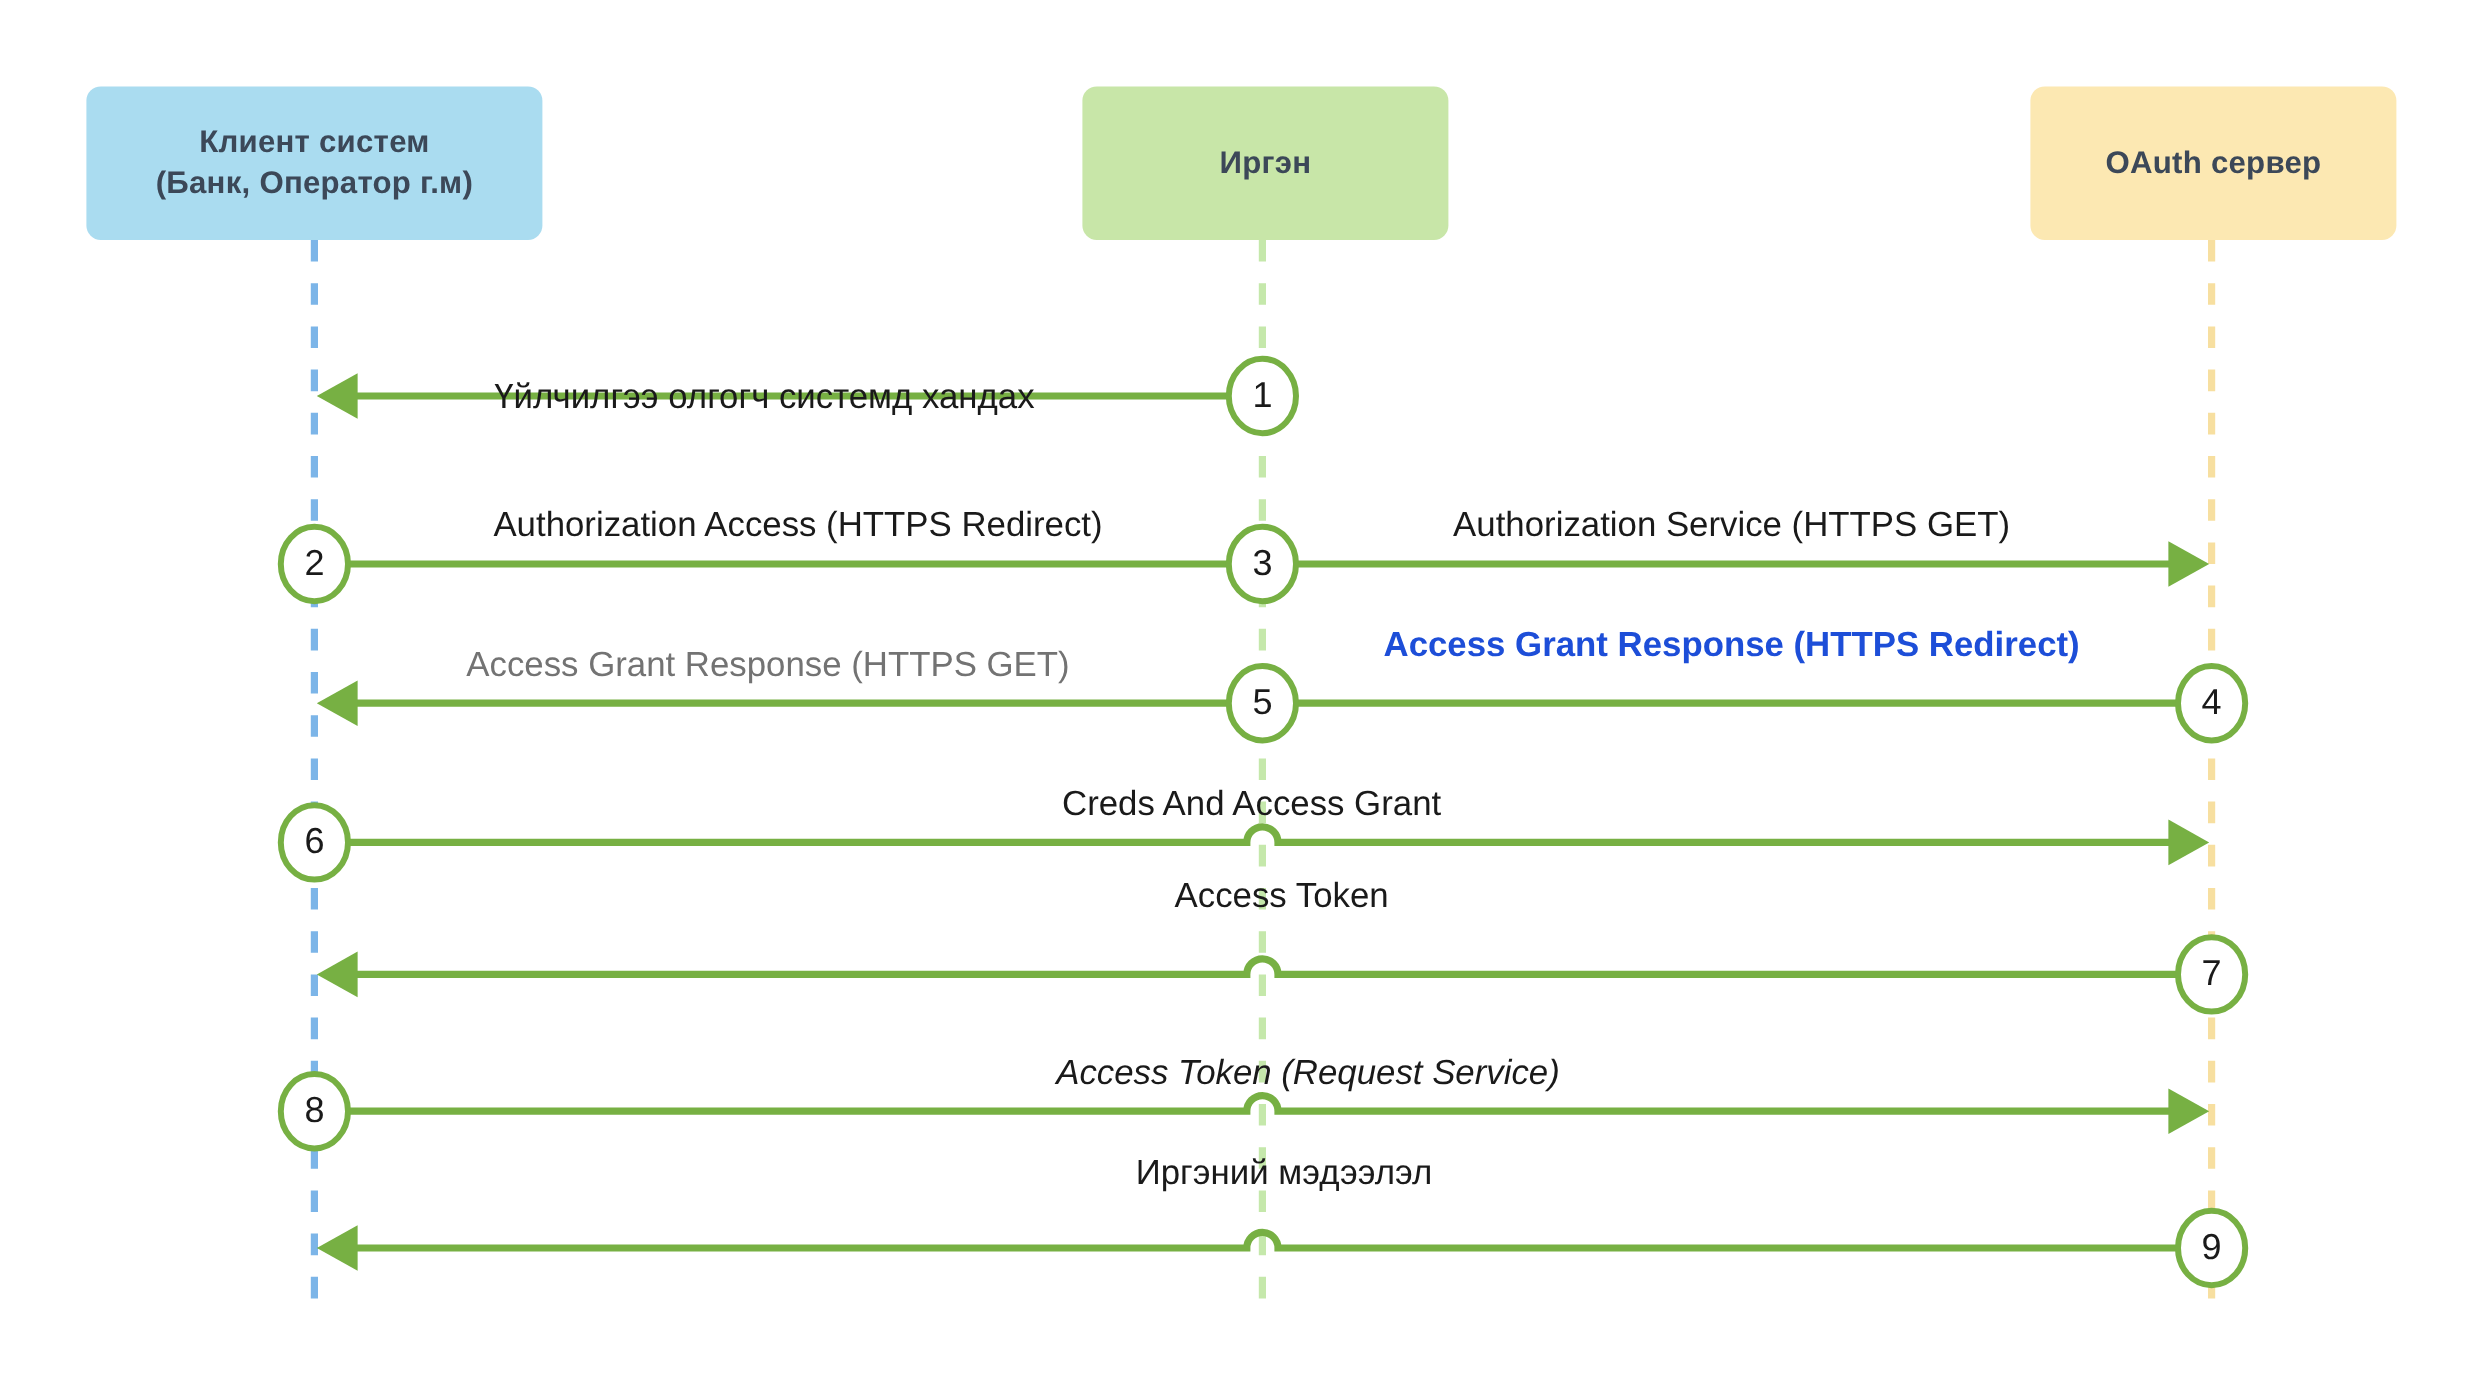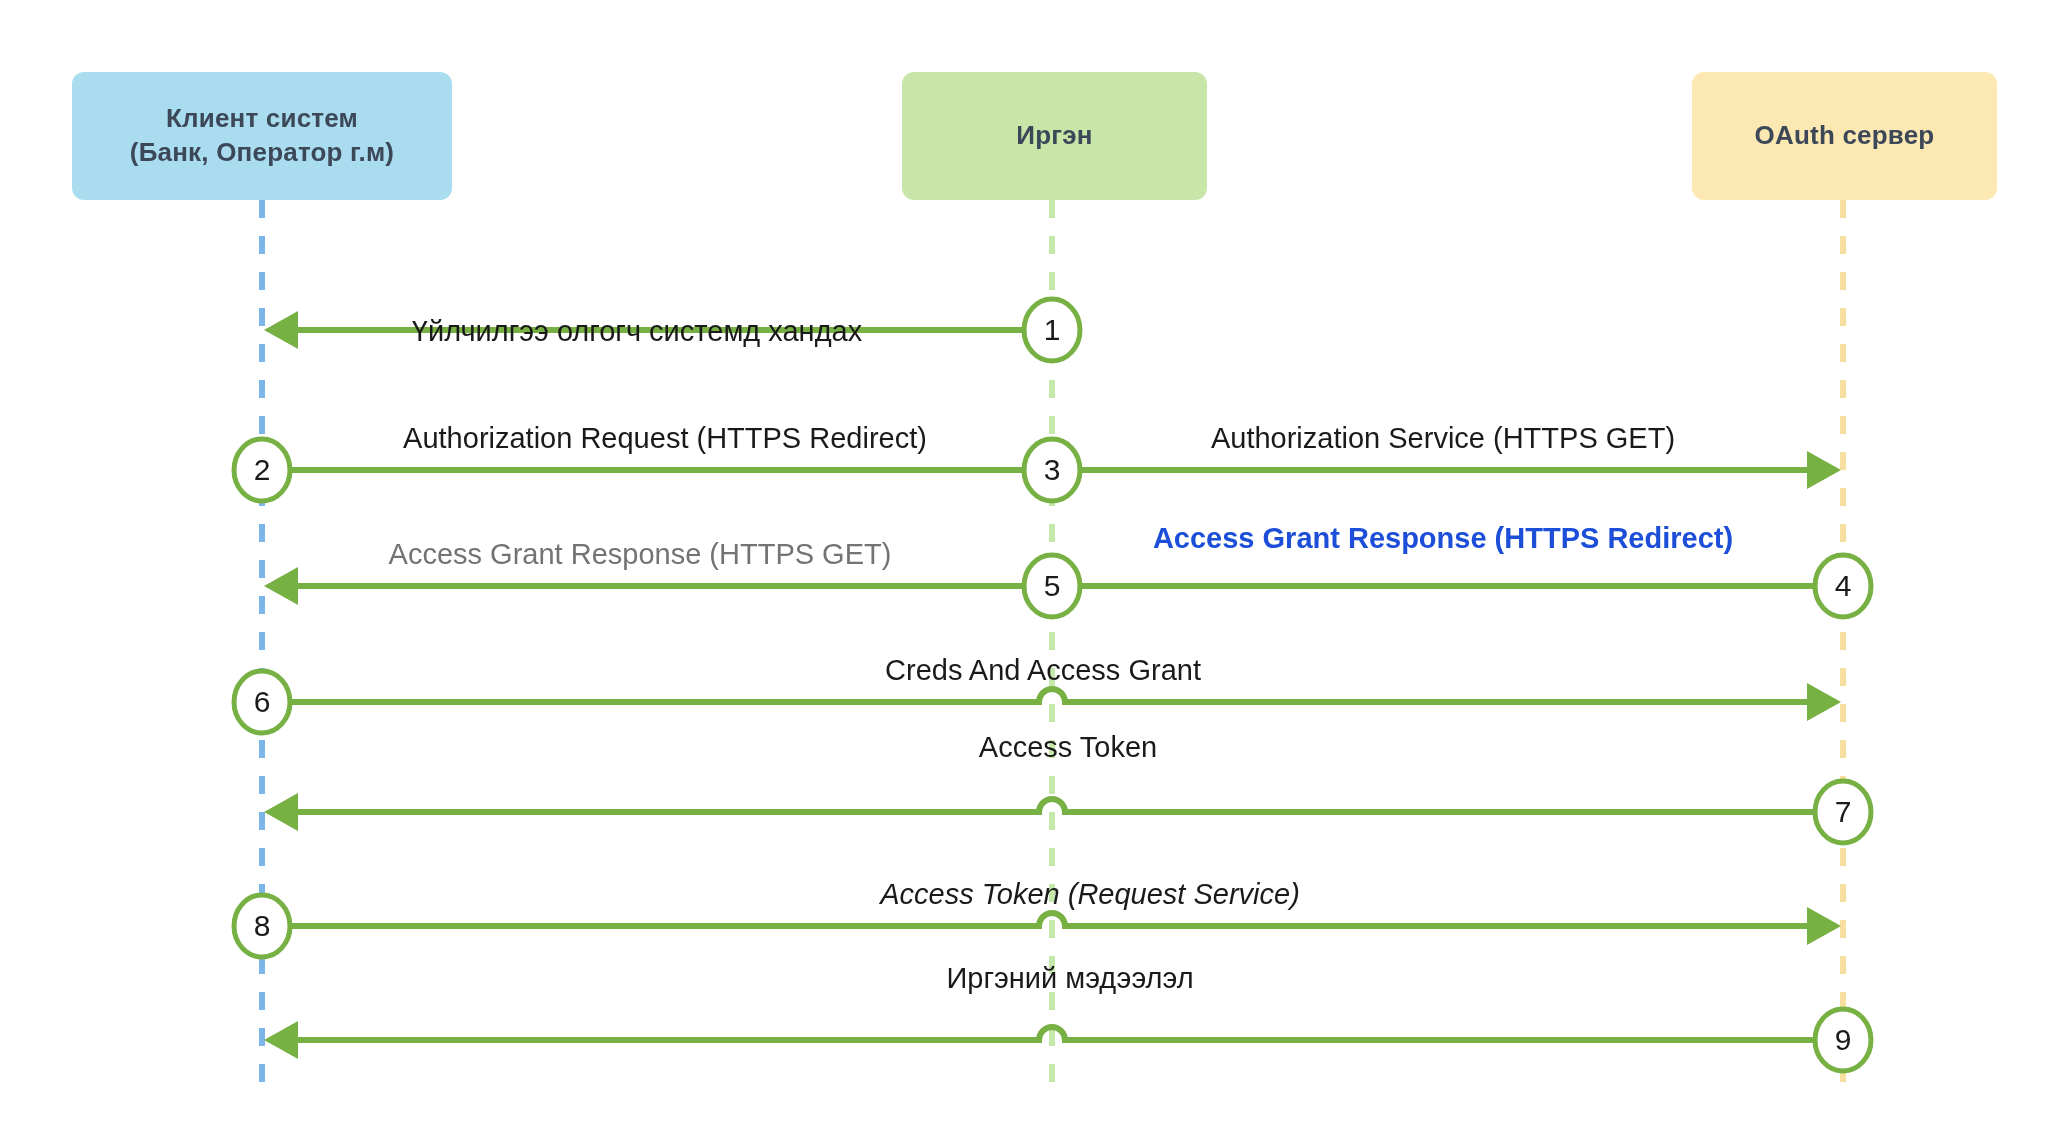--- a/index.html
+++ b/index.html
@@ -111,21 +111,21 @@
         <path d="M 1815 1040 L 1065 1040 A 13 13 0 0 0 1039 1040 L 286 1040" fill="none" stroke="#77b043" stroke-width="6"></path>
         <polygon points="264,1040 298,1021 298,1059" fill="#77b043"></polygon>
         <ellipse cx="1843" cy="1040" rx="28" ry="31" fill="#ffffff" stroke="#77b043" stroke-width="5"></ellipse>
       </g>
   </svg>
 
   <div id="labels-layer">
       <div class="seq-num" style="left: 1052px; top: 330px;">1</div>
       <div class="msg-label" style="left: 637px; top: 315px; color: rgb(26, 26, 26); margin-top: 33px;">Үйлчилгээ олгогч системд хандах</div>
       <div class="seq-num" style="left: 262px; top: 470px;">2</div>
-      <div class="msg-label" style="left: 665px; top: 455px; color: rgb(26, 26, 26);">Authorization Request (HTTPS Redirect)</div>
+      <div class="msg-label" style="left: 665px; top: 455px; color: rgb(26, 26, 26);">Authorization Access (HTTPS Redirect)</div>
       <div class="seq-num" style="left: 1052px; top: 470px;">3</div>
       <div class="msg-label" style="left: 1443px; top: 455px; color: rgb(26, 26, 26);">Authorization Service (HTTPS GET)</div>
       <div class="seq-num" style="left: 1843px; top: 586px;">4</div>
       <div class="msg-label" style="left: 1443px; top: 555px; color: #1d4ed8; font-weight: bold;">Access Grant Response (HTTPS Redirect)</div>
       <div class="seq-num" style="left: 1052px; top: 586px;">5</div>
       <div class="msg-label" style="left: 640px; top: 571px; color: #737373;">Access Grant Response (HTTPS GET)</div>
       <div class="seq-num" style="left: 262px; top: 702px;">6</div>
       <div class="msg-label" style="left: 1043px; top: 687px; color: rgb(26, 26, 26);">Creds And Access Grant</div>
       <div class="seq-num" style="left: 1843px; top: 812px;">7</div>
       <div class="msg-label" style="left: 1068px; top: 764px; color: rgb(26, 26, 26);">Access Token</div>

